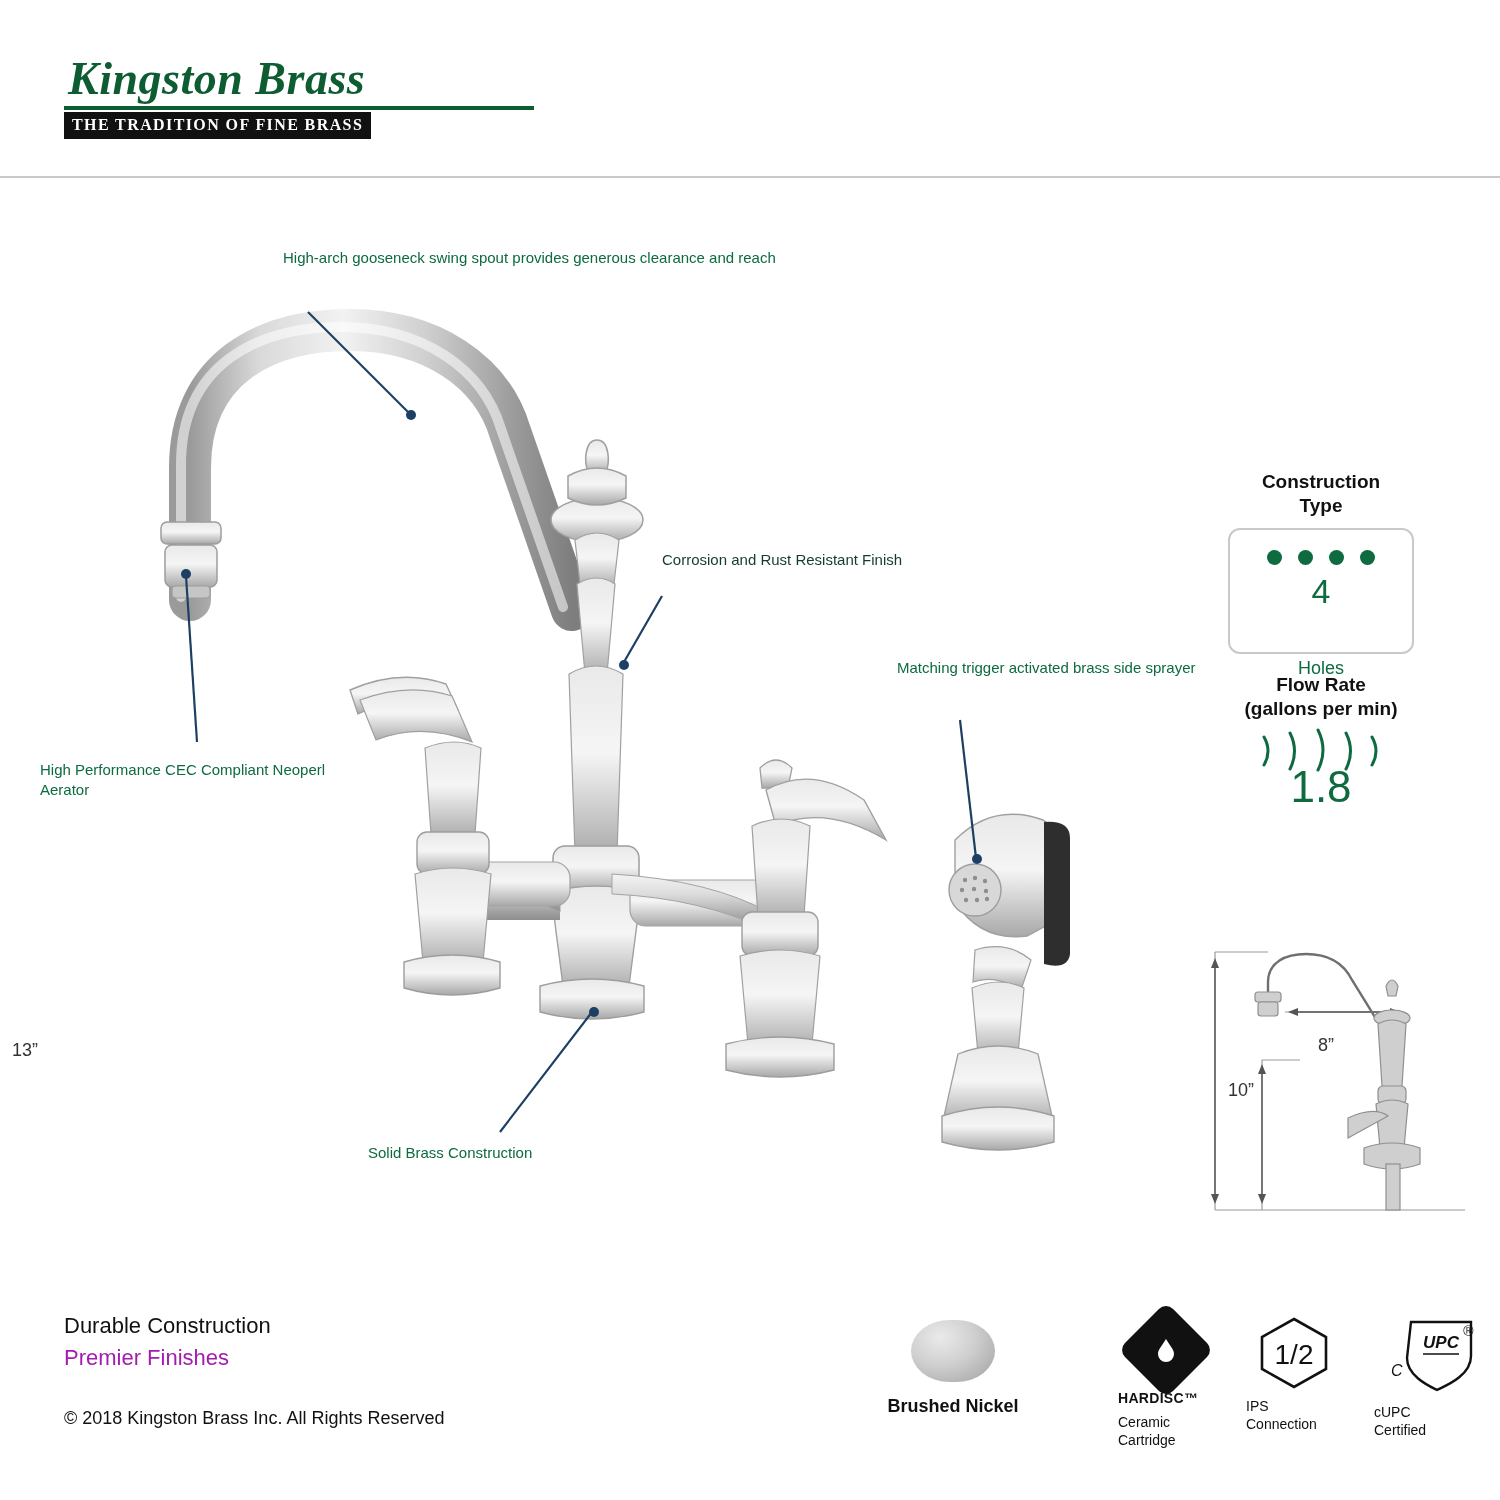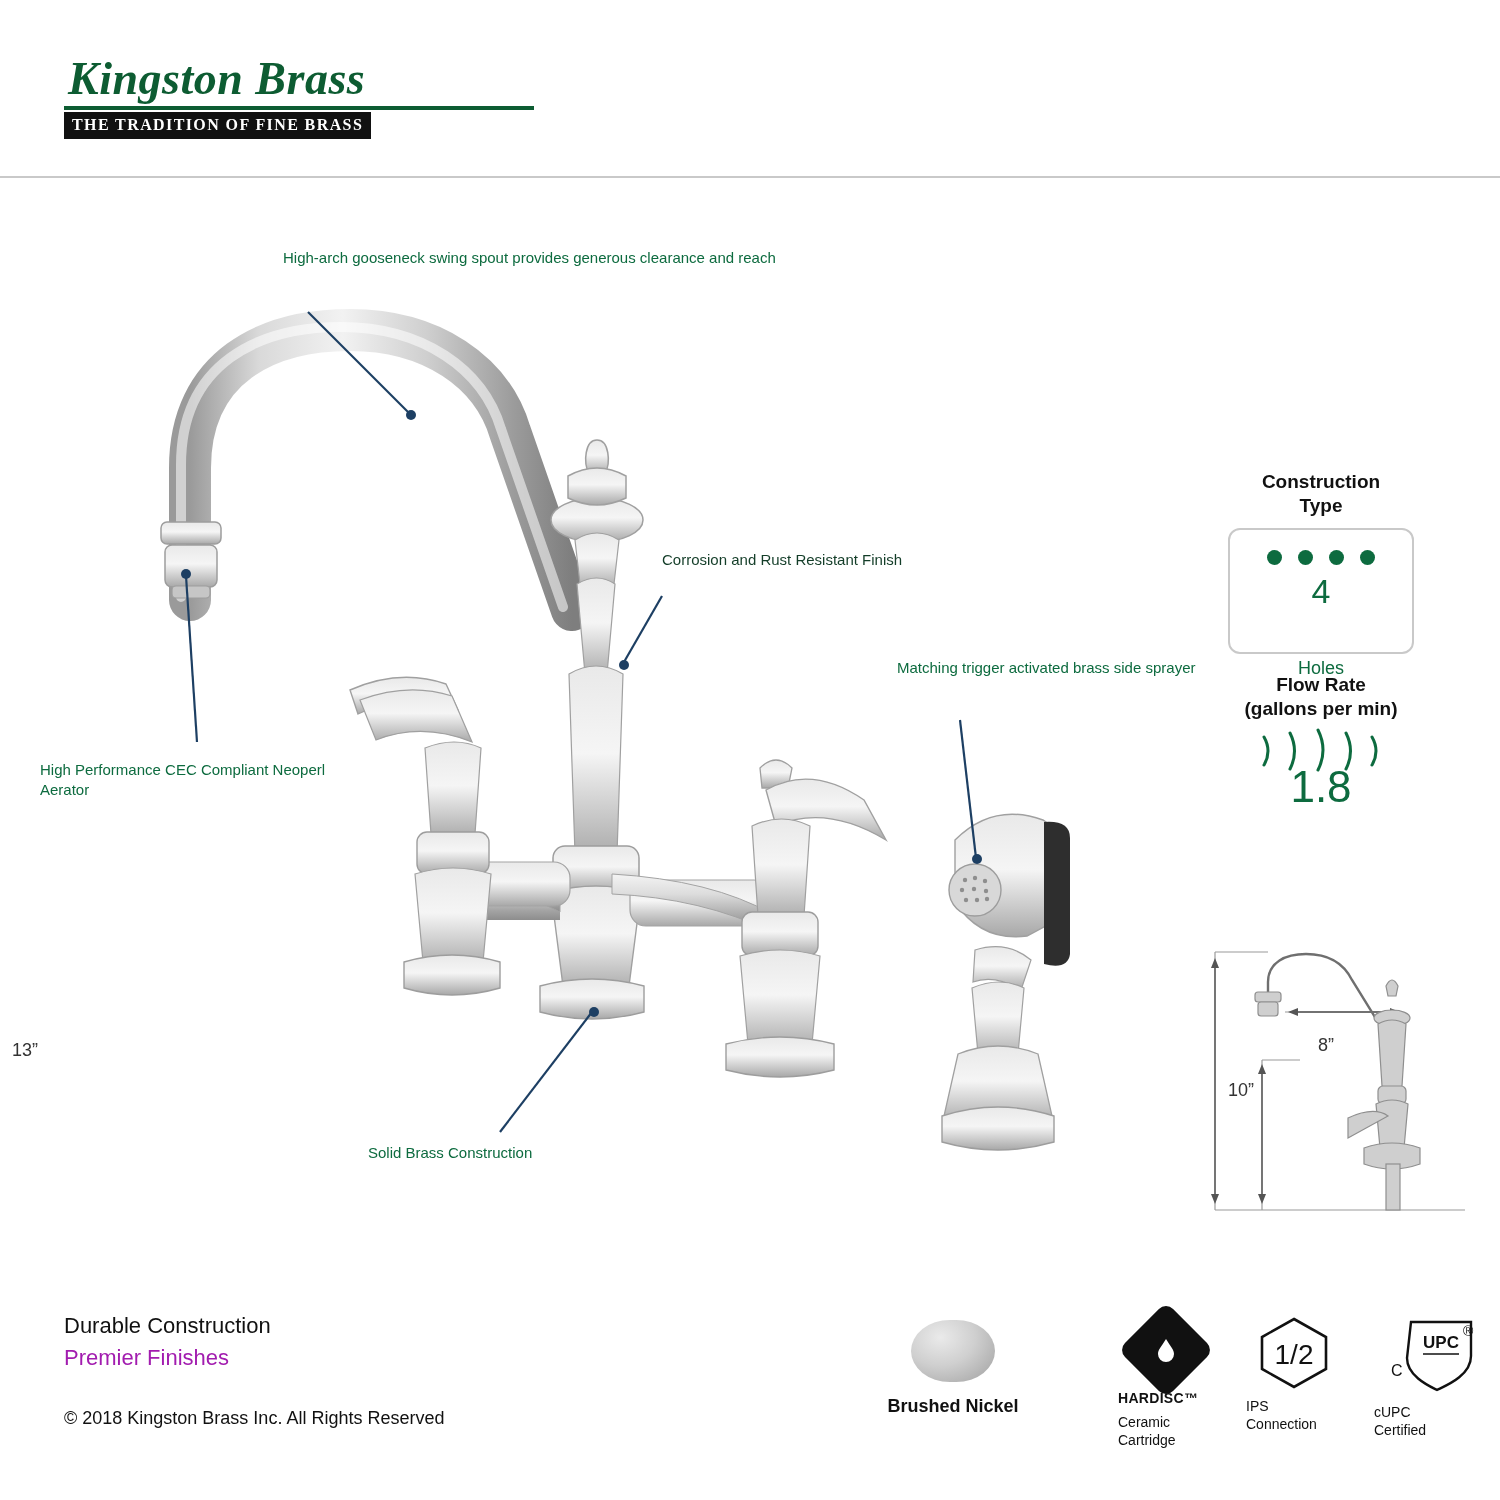--- a/index.html
+++ b/index.html
@@ -85,21 +85,21 @@
   .badge-cap{font-size:14px;color:#111;line-height:1.3;margin-top:7px;}
   .hardisc-mark{
     width:68px;height:68px;margin:0 auto;background:#111;
     transform:rotate(45deg);border-radius:10px;
     display:flex;align-items:center;justify-content:center;
   }
   .hardisc-word{font-size:14px;font-weight:bold;color:#111;margin-top:6px;letter-spacing:.3px;}
   .hex{
     width:74px;height:74px;margin:0 auto;position:relative;
   }
-  .upc-shield{width:74px;height:80px;margin:0 auto;position:relative;}
+  .upc-shield{width:74px;height:80px;margin:0 auto;position:relative;font-style:italic;}
 </style>
 </head>
 <body>
 
 <div class="page">
 
   <div class="brand">
     <div class="brand-name">Kingston Brass</div>
     <div class="brand-rule"></div>
     <div class="brand-sub">THE TRADITION OF FINE BRASS</div>

